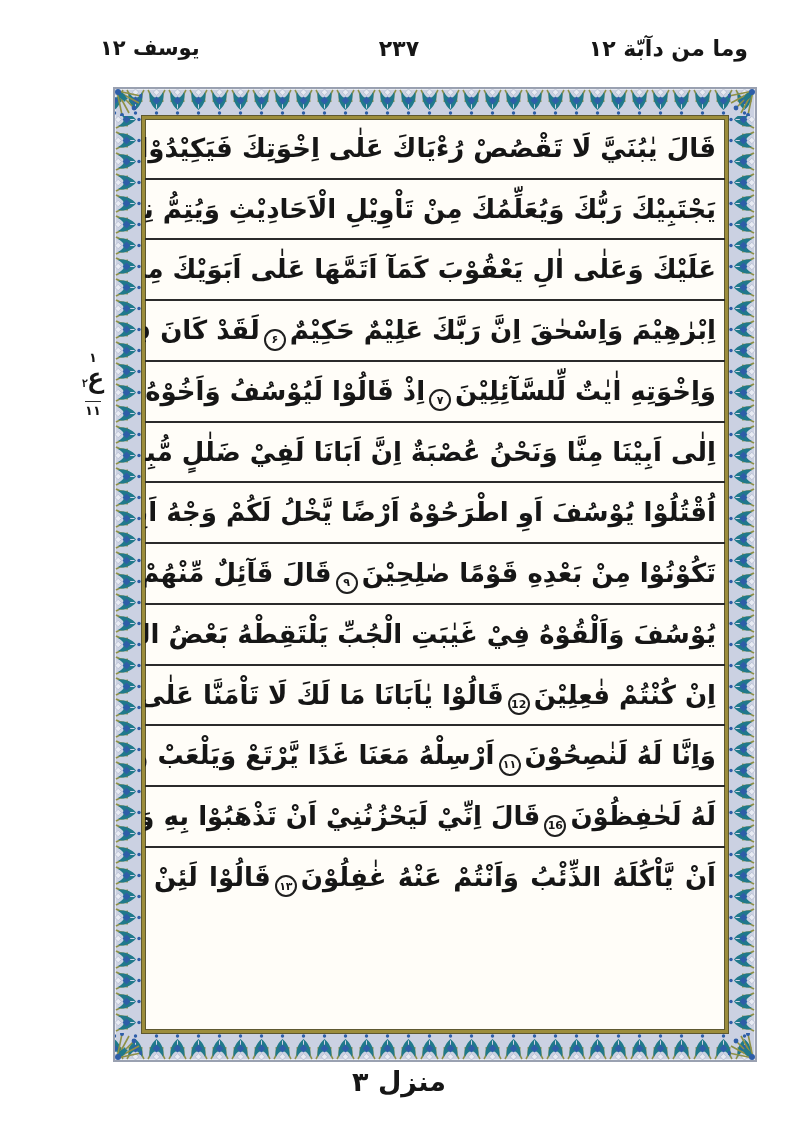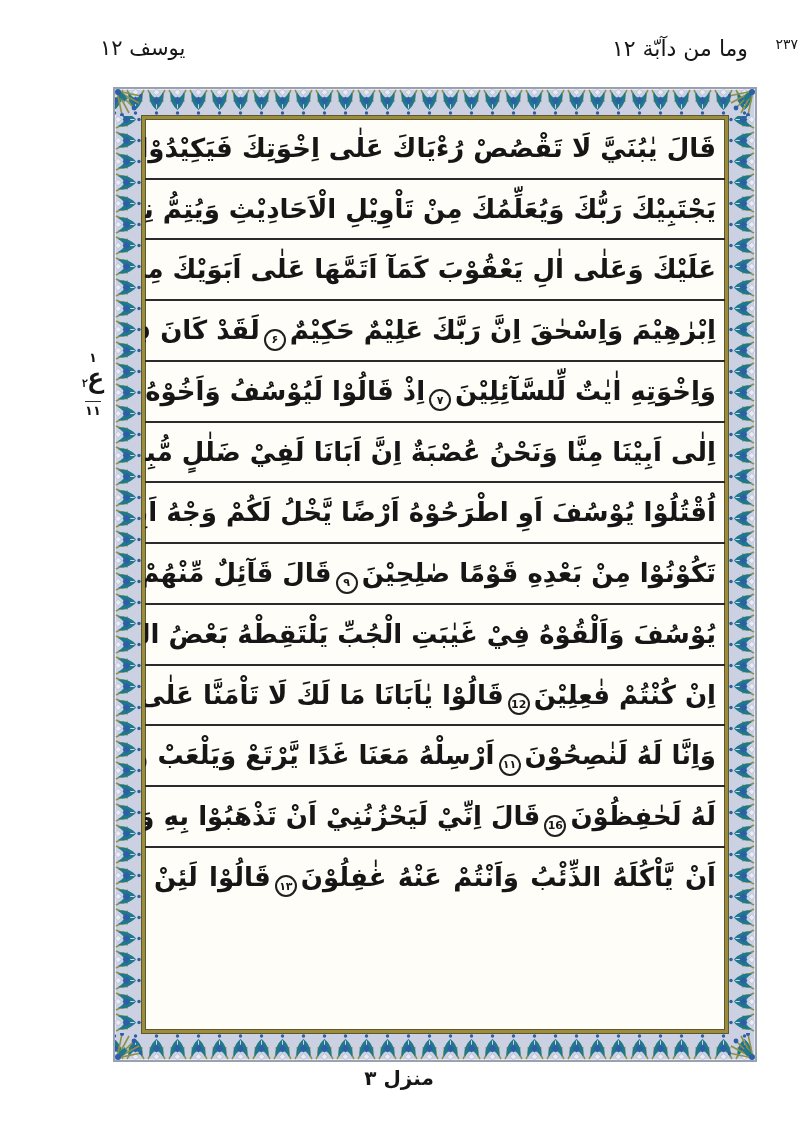--- a/index.html
+++ b/index.html
@@ -1,26 +1,26 @@
 <!DOCTYPE html>
 <html lang="ar" dir="rtl"><head>
 <meta charset="utf-8">
 <style>
   html,body{margin:0;padding:0;}
   body{
     width:798px;height:1140px;position:relative;background:#ffffff;
     font-family:"DejaVu Sans",sans-serif;color:#161616;overflow:hidden;
   }
   
-  .hdr{position:absolute;top:36px;height:42px;font-weight:400;}
+  .hdr{position:absolute;top:36px;height:42px;font-weight:700;}
   .hdr-left{left:100px;font-size:21px;}
-  .hdr-center{left:0;right:0;text-align:right;font-size:14px;letter-spacing:1px;}
+  .hdr-center{left:0;right:0;text-align:center;font-size:22px;letter-spacing:1px;}
   .hdr-right{right:50px;font-size:22px;}
   
-  .footer{position:absolute;top:1066px;left:0;right:0;text-align:center;font-size:20px;font-weight:600;}
+  .footer{position:absolute;top:1066px;left:0;right:0;text-align:center;font-size:27px;font-weight:600;}
   
   .ruku{position:absolute;left:72px;top:352px;width:42px;display:flex;flex-direction:column;align-items:center;gap:1px;font-weight:700;}
   .ruku .r-top{font-size:13px;line-height:12px;}
   .ruku .r-ain{font-size:27px;line-height:30px;font-family:Liberation Mono, monospace;}
   .ruku .r-ain small{font-size:11px;font-weight:700;}
   .ruku .r-hr{width:16px;height:0;border-top:1.5px solid #2b2b2b;margin:1px 0;}
   .ruku .r-bot{font-size:13px;line-height:14px;}
   
   .frame{
     position:absolute;left:113px;top:87px;width:644px;height:975px;

